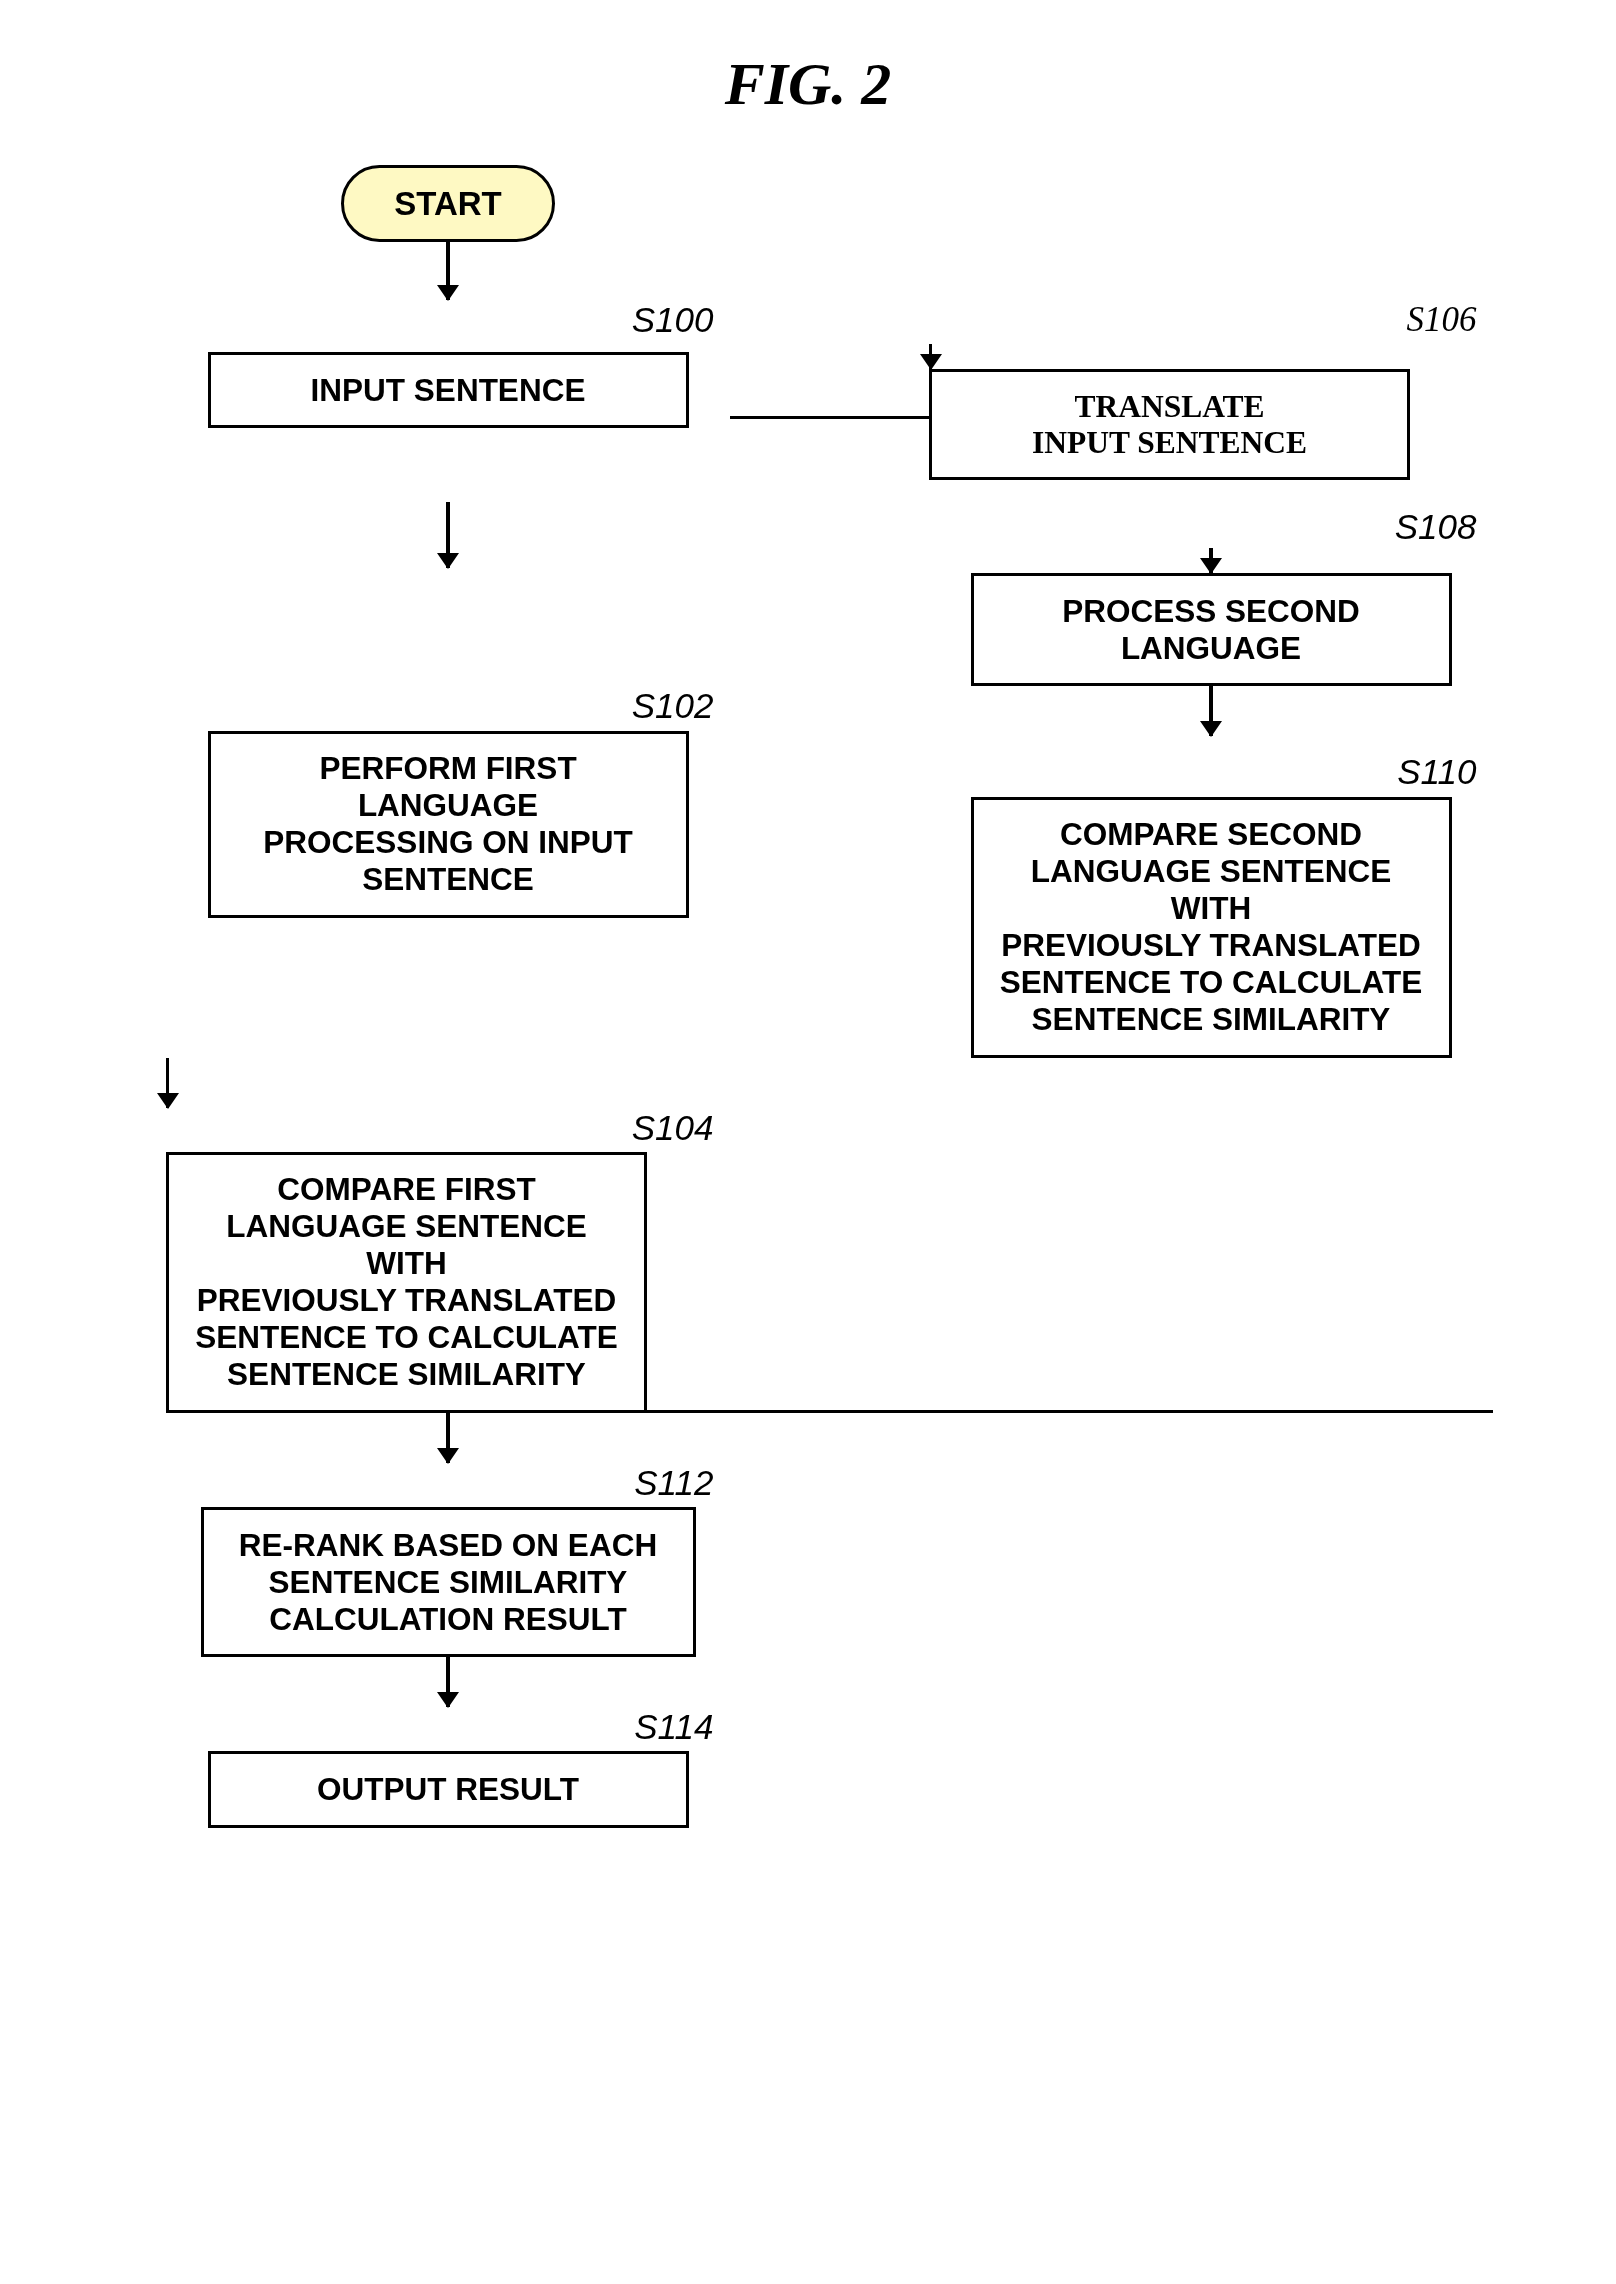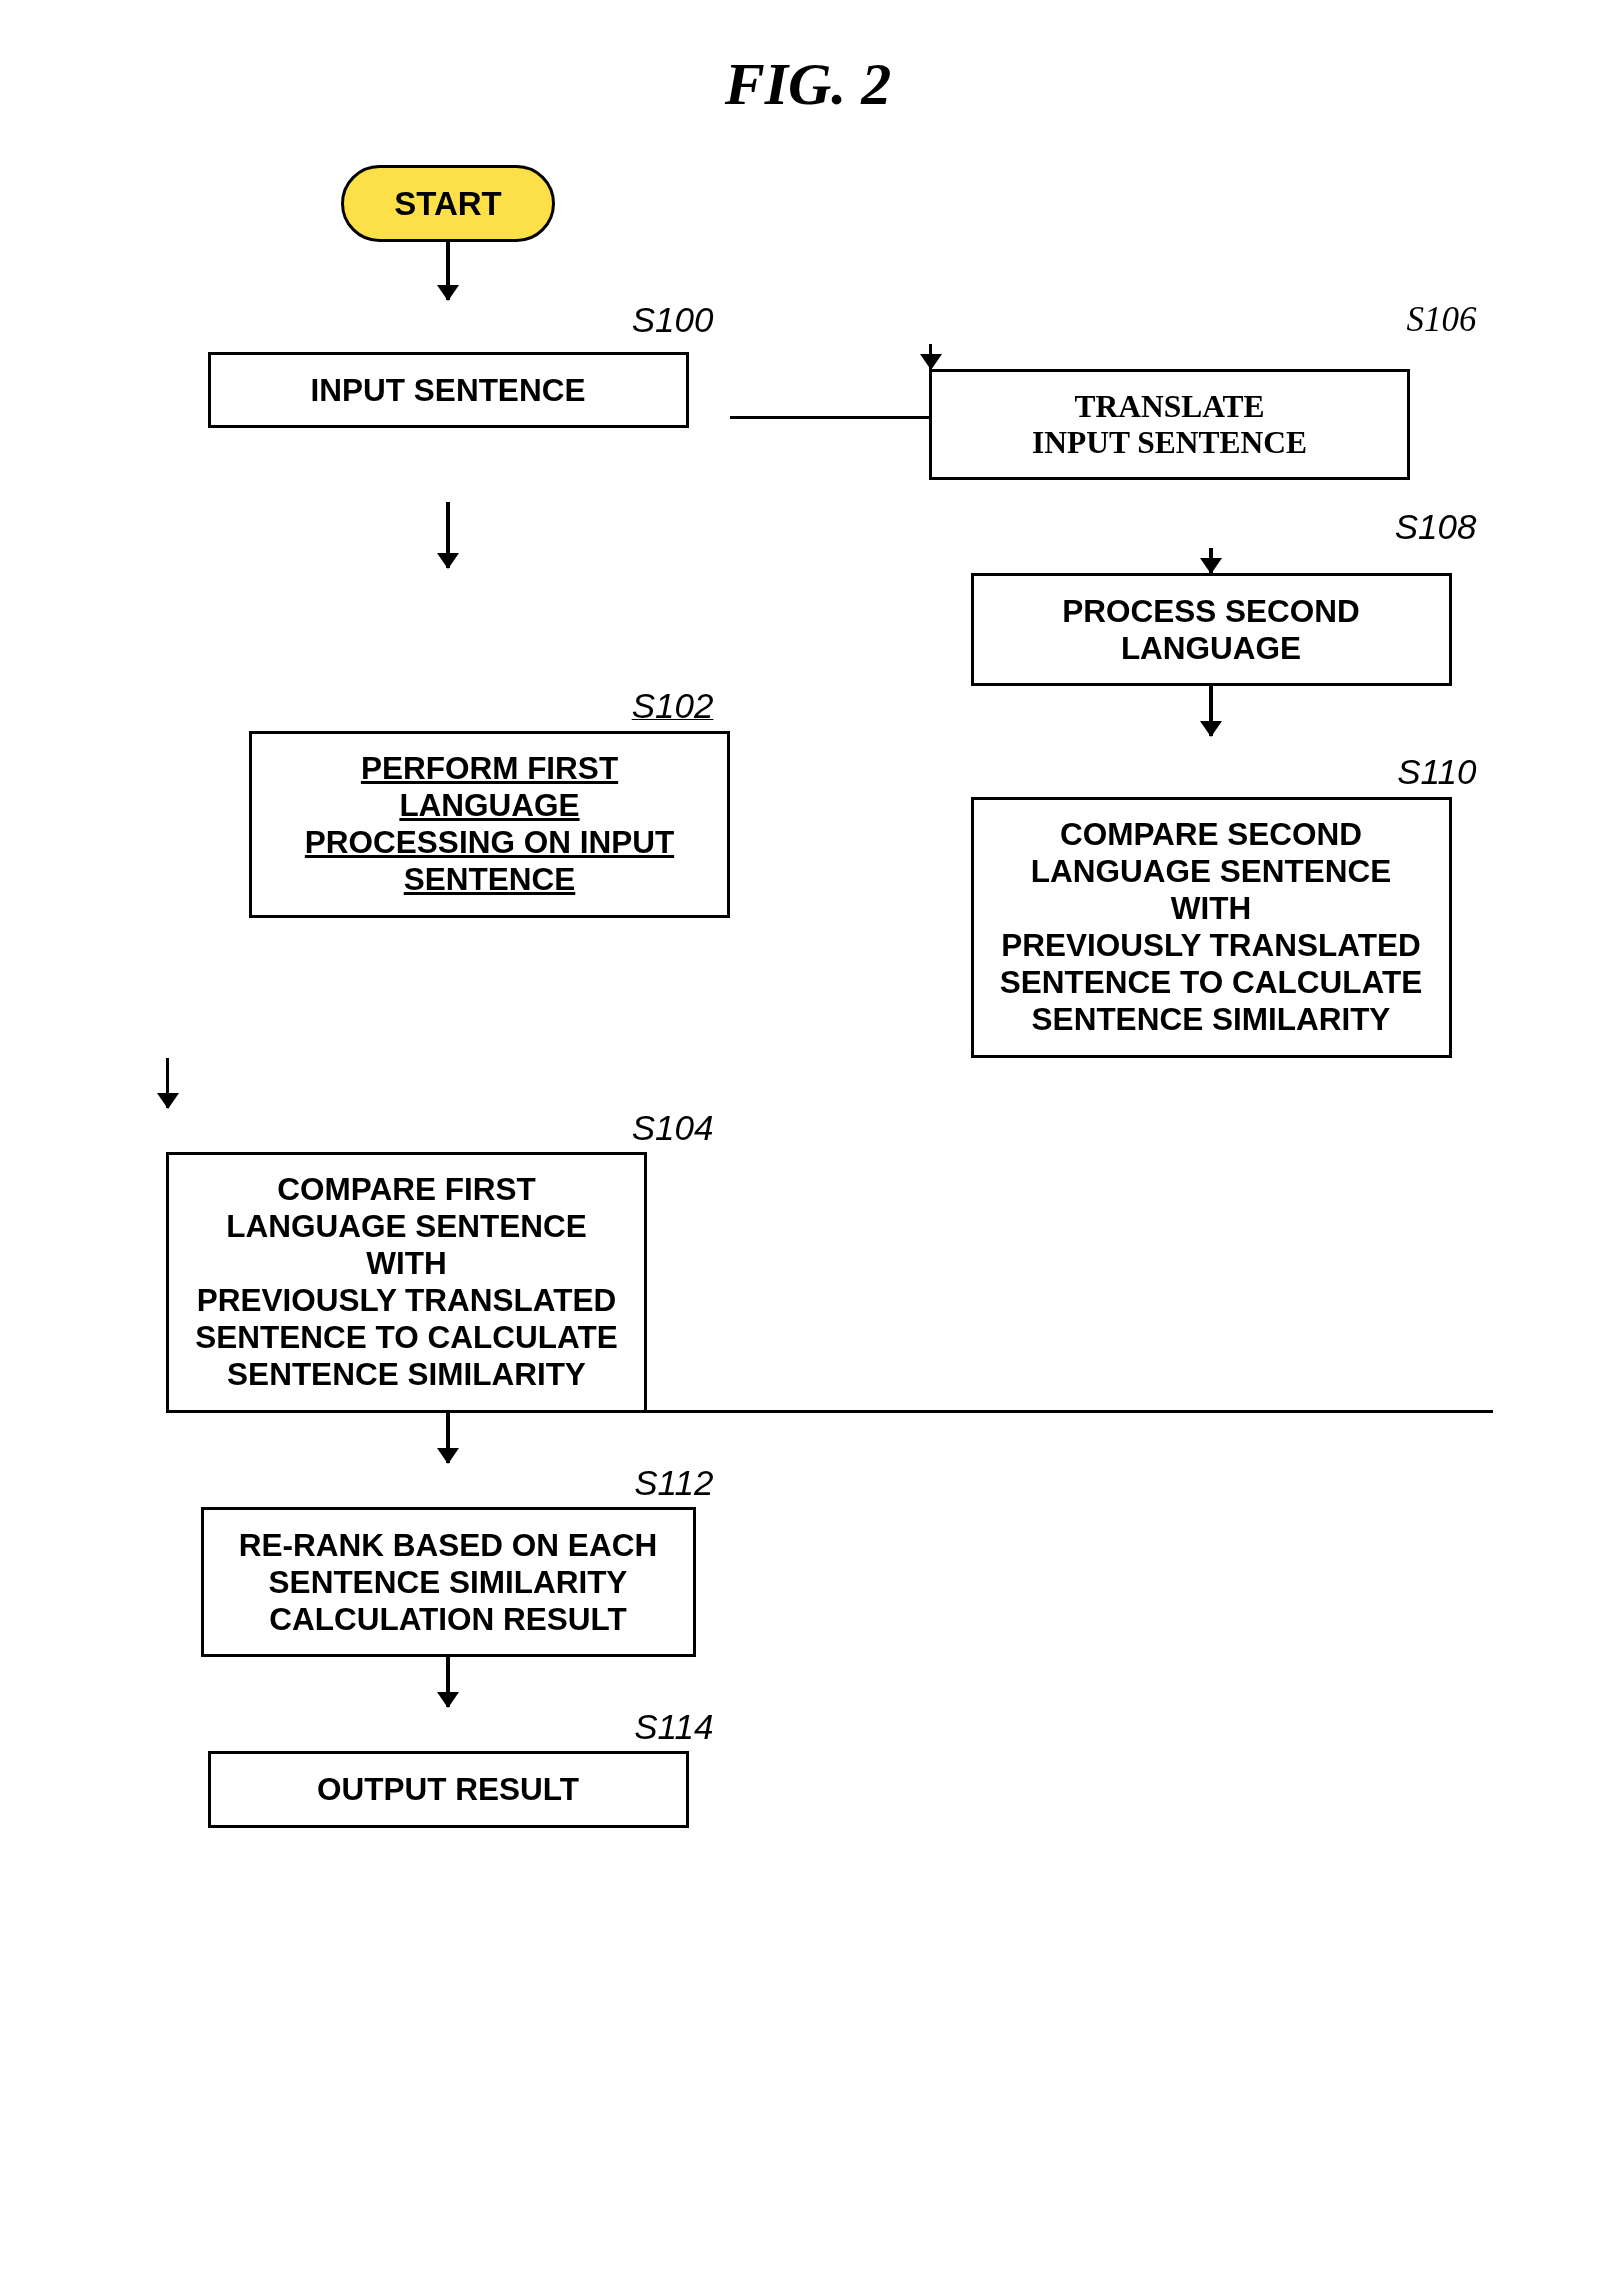--- a/index.html
+++ b/index.html
@@ -35,21 +35,21 @@
     }
 
     
     .terminal {
       border: 3.3px solid #000;
       border-radius: 50px;
       padding: 16.6px 50px;
       font-size: 33px;
       font-weight: bold;
       text-align: left;
-      background: #fde047;
+      background: #fef9c3;
       display: inline-block;
       min-width: 183px;
     }
 
     .process-box {
       border: 3.3px solid #000;
       padding: 16.6px 25px;
       font-size: 31.5px;
       font-weight: bold;
       text-align: center;
@@ -125,21 +125,21 @@
         <div style="width:3.3px; height:25px; background:#000; position:relative;">
           <div style="position:absolute; bottom:-0.8px; left:50%; transform:translateX(-50%); width:0; height:0; border-left:11.6px solid transparent; border-right:11.6px solid transparent; border-top:16.6px solid #000;"></div>
         </div>
         <div class="process-box" style="width:481px;">PROCESS
 SECOND LANGUAGE</div>
       </div>
     </div>
 
     <div style="display:flex; flex-direction:row; width:100%; align-items:flex-start;">
 
-      <div style="display:flex; flex-direction:column; align-items:flex-end; width:564px;text-decoration:underline;">
+      <div style="display:flex; flex-direction:column; align-items:center; width:564px;">
         <div style="align-self:flex-end; margin-right:16.6px; margin-bottom:4.1px;">
           <span class="label-tag">S102</span>
         </div>
         <div class="process-box" style="width:481px;">PERFORM FIRST LANGUAGE<br>PROCESSING ON INPUT<br>SENTENCE</div>
       </div>
       <div style="flex:1;"></div>
 
       <div style="display:flex; flex-direction:column; align-items:center; width:564px;">
 
         <div style="width:3.3px; height:50px; background:#000; position:relative;">

